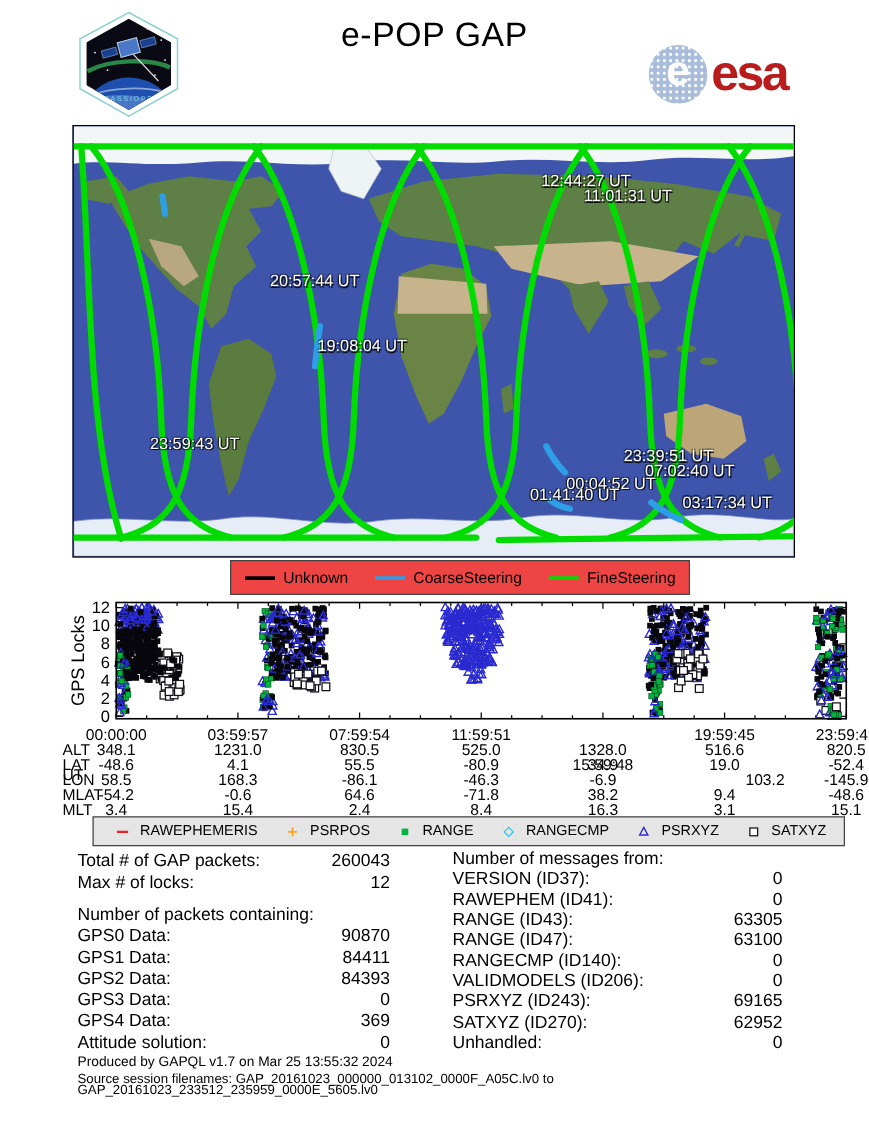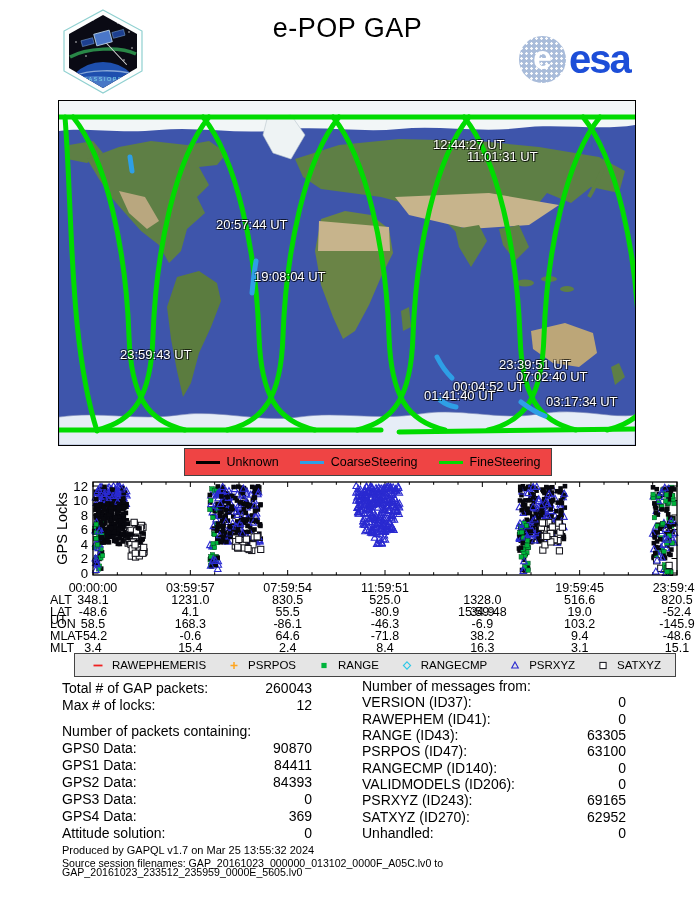--- a/index.html
+++ b/index.html
@@ -7,21 +7,21 @@
         font-family:"Liberation Sans",sans-serif;color:#000;overflow:hidden;}
   .abs{position:absolute;}
   .title{position:absolute;left:0;right:0;top:13px;text-align:center;font-size:27px;letter-spacing:.5px;}
   .date{position:absolute;left:0;right:0;top:45px;text-align:center;font-size:18.5px;}
   
   .esa{position:absolute;left:519px;top:31px;width:130px;height:56px;display:flex;align-items:center;}
   .esa-circle{width:47px;height:47px;border-radius:50%;background-color:#a9bcda;
       background-image:radial-gradient(circle,rgba(255,255,255,.95) 1px,rgba(255,255,255,0) 1.5px);
       background-size:5px 5px;display:flex;align-items:center;justify-content:center;flex:0 0 auto;}
   .esa-e{color:#fff;font-size:34px;font-weight:bold;line-height:1;transform:translateY(-2px);}
-  .esa-word{font-size:40px;font-weight:bold;color:#1d4ed8;letter-spacing:-2px;margin-left:3px;line-height:1;}
+  .esa-word{font-size:40px;font-weight:bold;color:#b91c1c;letter-spacing:-2px;margin-left:3px;line-height:1;}
   
   .map{position:absolute;left:58px;top:100px;width:576px;height:344px;border:1px solid #000;background:#3e55ab;}
   .map svg{position:absolute;left:0;top:0;}
   #map-labels{position:absolute;left:0;top:0;width:576px;height:344px;}
   .mtl{position:absolute;color:#fff;font-size:13px;white-space:nowrap;
        text-shadow:1px 1px 0 rgba(0,0,0,.8),-1px -1px 0 rgba(0,0,0,.45),1px -1px 0 rgba(0,0,0,.45),-1px 1px 0 rgba(0,0,0,.45);}
   
   .leg1{position:absolute;left:184px;top:448px;width:366px;height:26px;border:1.4px solid #444;
         display:flex;align-items:center;justify-content:space-around;font-size:12.5px;background:#ef4444;}
   .leg1-item{display:flex;align-items:center;gap:7px;}
@@ -1810,21 +1810,21 @@
       <span class="tick-cell" style="left: 336.999px; top: 605px;">-80.9</span>
       <span class="tick-cell" style="left: 434.332px; top: 605px;">34.9</span>
       <span class="tick-cell" style="left: 531.665px; top: 605px;">19.0</span>
       <span class="tick-cell" style="left: 628.998px; top: 605px;">-52.4</span>
       <span class="tbl-label" style="top: 617px;">LON</span>
       <span class="tick-cell" style="left: 45px; top: 617px;">58.5</span>
       <span class="tick-cell" style="left: 142.333px; top: 617px;">168.3</span>
       <span class="tick-cell" style="left: 239.666px; top: 617px;">-86.1</span>
       <span class="tick-cell" style="left: 336.999px; top: 617px;">-46.3</span>
       <span class="tick-cell" style="left: 434.332px; top: 617px;">-6.9</span>
-      <span class="tick-cell" style="left: 531.665px; top: 617px;">103.2</span>
+      <span class="tick-cell" style="left: 531.665px; top: 617px; text-align: right;">103.2</span>
       <span class="tick-cell" style="left: 628.998px; top: 617px;">-145.9</span>
       <span class="tbl-label" style="top: 629px;">MLAT</span>
       <span class="tick-cell" style="left: 45px; top: 629px;">-54.2</span>
       <span class="tick-cell" style="left: 142.333px; top: 629px;">-0.6</span>
       <span class="tick-cell" style="left: 239.666px; top: 629px;">64.6</span>
       <span class="tick-cell" style="left: 336.999px; top: 629px;">-71.8</span>
       <span class="tick-cell" style="left: 434.332px; top: 629px;">38.2</span>
       <span class="tick-cell" style="left: 531.665px; top: 629px;">9.4</span>
       <span class="tick-cell" style="left: 628.998px; top: 629px;">-48.6</span>
       <span class="tbl-label" style="top: 641px;">MLT</span>
@@ -1935,21 +1935,21 @@
       </div>
       <div class="srow" style="top: 711px;">
         <span class="lab-r">RAWEPHEM (ID41):</span>
         <span class="val-r">0</span>
       </div>
       <div class="srow" style="top: 727px;">
         <span class="lab-r">RANGE (ID43):</span>
         <span class="val-r">63305</span>
       </div>
       <div class="srow" style="top: 743px;">
-        <span class="lab-r">PSRPOS (ID47):</span>
+        <span class="lab-r">RANGE (ID47):</span>
         <span class="val-r">63100</span>
       </div>
       <div class="srow" style="top: 760px;">
         <span class="lab-r">RANGECMP (ID140):</span>
         <span class="val-r">0</span>
       </div>
       <div class="srow" style="top: 776px;">
         <span class="lab-r">VALIDMODELS (ID206):</span>
         <span class="val-r">0</span>
       </div>

